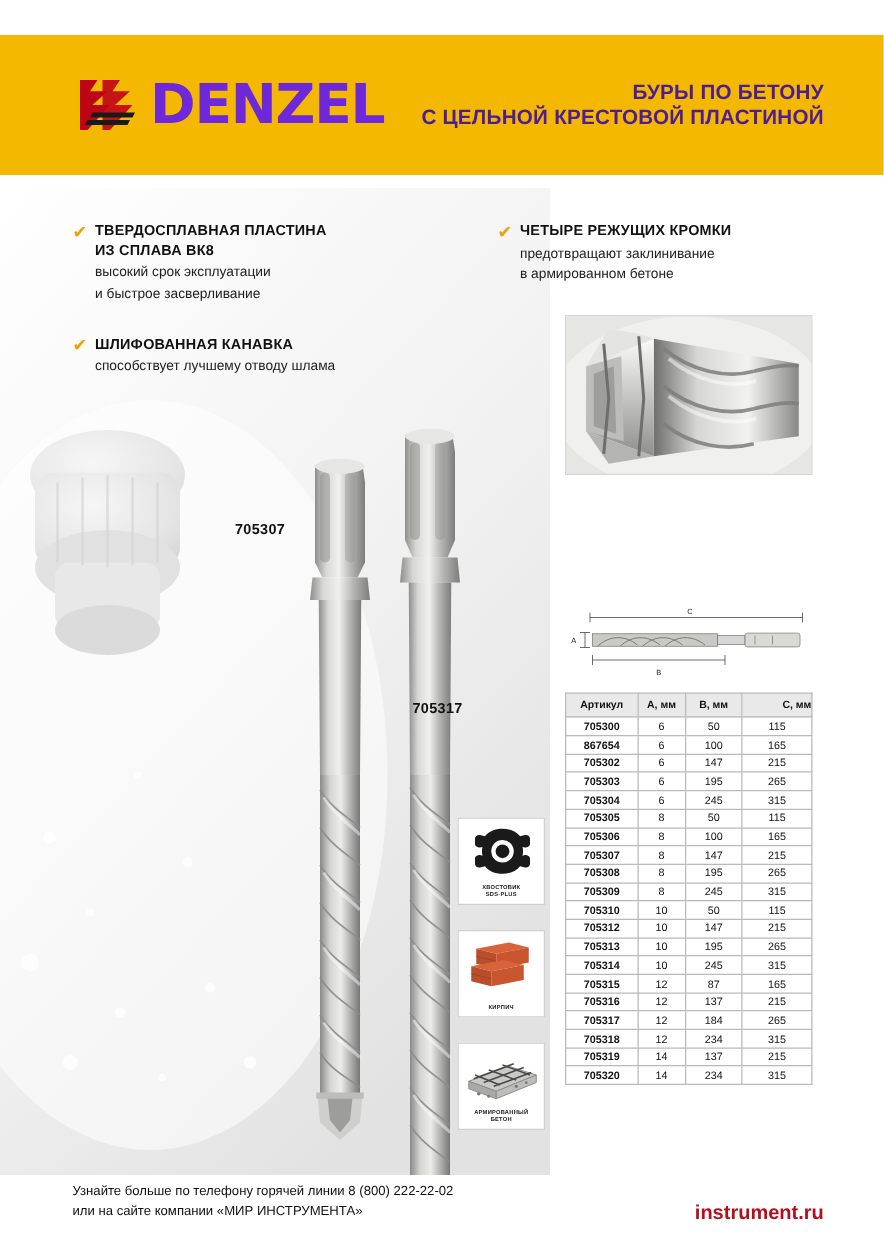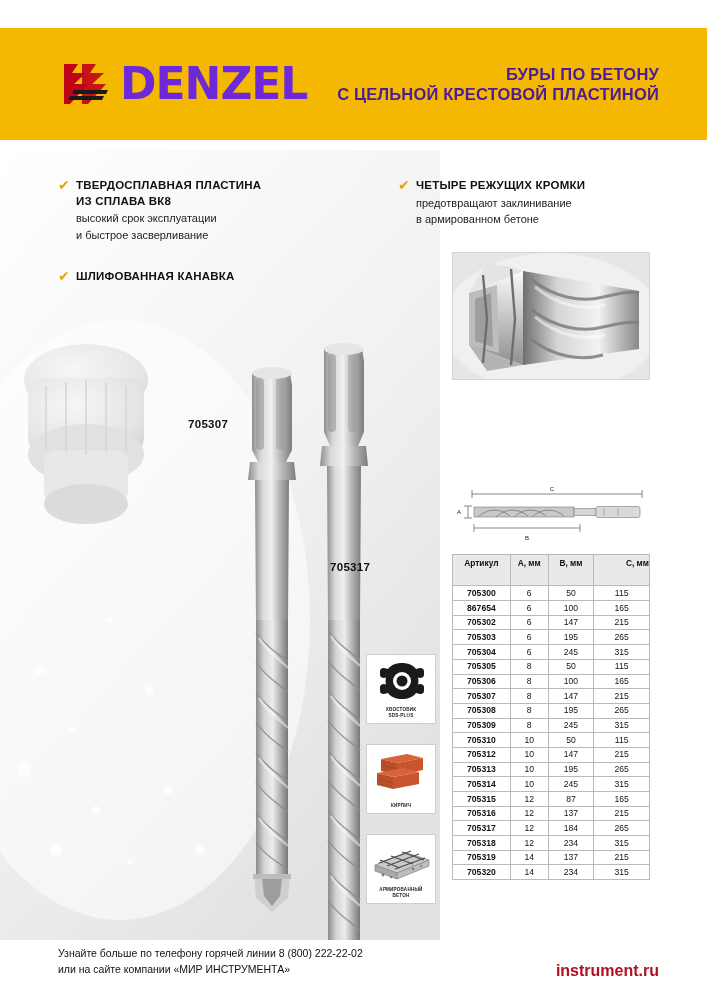--- a/index.html
+++ b/index.html
@@ -98,21 +98,21 @@
     border-collapse: collapse; width: 198px;
     font-size: 8.6px; color: #111;
   }
   table.spec th, table.spec td {
     border: 1px solid #b9b9b9;
     text-align: center; padding: 2.5px 0 2.6px;
     line-height: 1;
   }
   table.spec thead th {
     background: #e9e9e9; font-weight: bold; font-size: 8.4px;
-    padding: 4px 0 18px;
+    padding: 4px 0 6px;
   }
   table.spec td.art { font-weight: bold; }
   table.spec th.art { width: 58px; }
   table.spec th.a { width: 38px; }
   table.spec th.b { width: 46px; }
   table.spec th.c { width: 56px; text-align: right; }
   
   .footer {
     position: absolute; left: 0; bottom: 0; width: 707px; height: 68px;
   }
@@ -286,20 +286,21 @@
     <div class="bullet">
       <span class="check">✔</span>
       <div class="b-title">ТВЕРДОСПЛАВНАЯ ПЛАСТИНА</div>
       <div class="b-title">ИЗ СПЛАВА ВК8</div>
       <div class="b-sub">высокий срок эксплуатации</div>
       <div class="b-sub">и быстрое засверливание</div>
     </div>
     <div class="bullet" style="margin-top:26px">
       <span class="check">✔</span>
       <div class="b-title">ШЛИФОВАННАЯ КАНАВКА</div>
+      <div class="b-sub">способствует лучшему отводу шлама</div>
     </div>
   </div>
 
   <div class="bullets2">
     <div class="bullet">
       <span class="check">✔</span>
       <div class="b-title">ЧЕТЫРЕ РЕЖУЩИХ КРОМКИ</div>
       <div class="b-sub">предотвращают заклинивание</div>
       <div class="b-sub">в армированном бетоне</div>
     </div>

